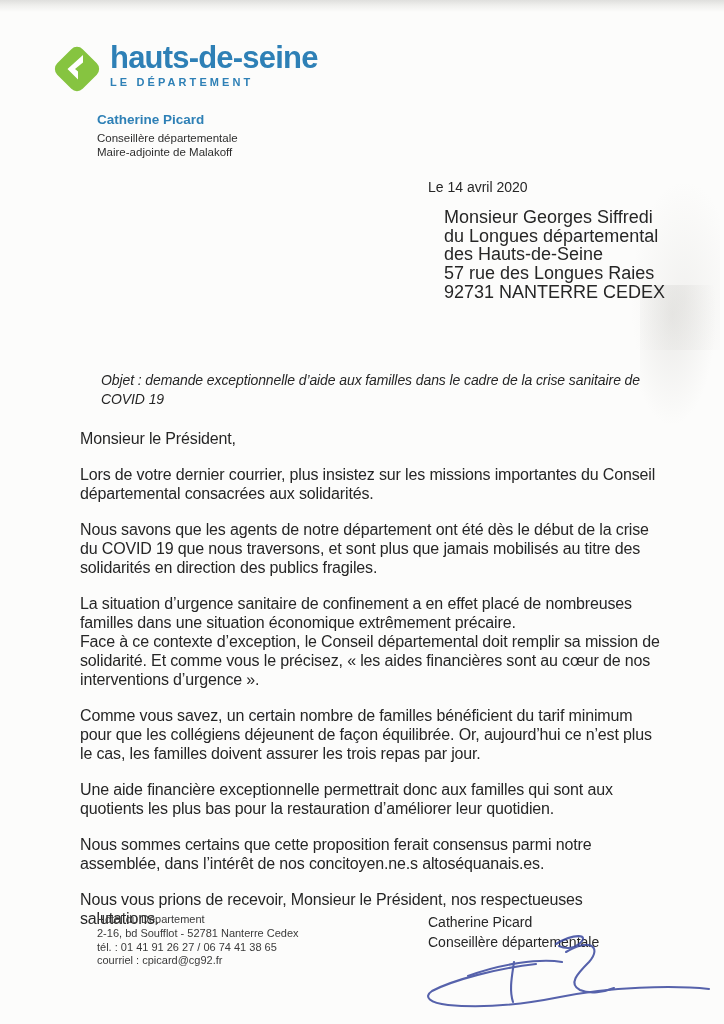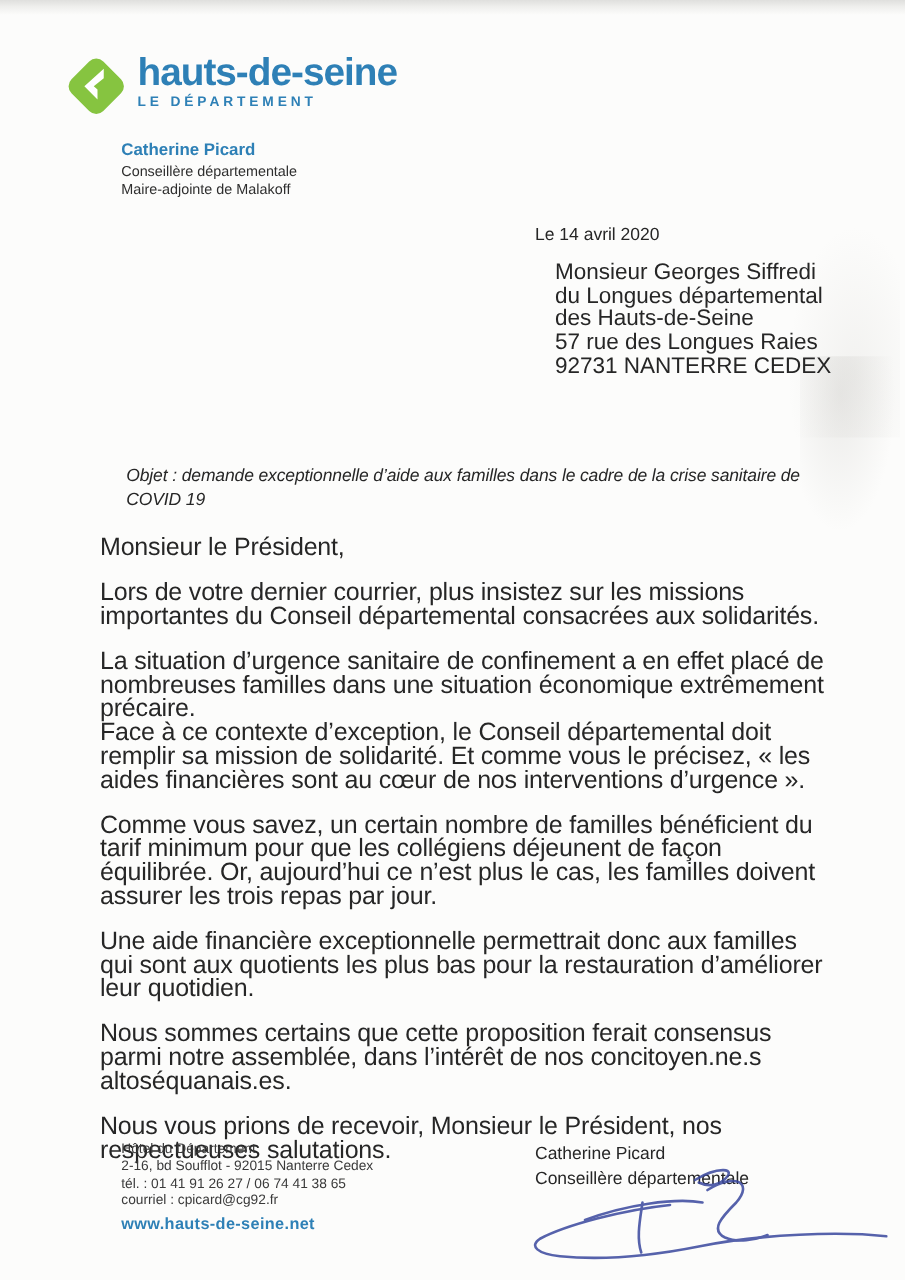--- a/index.html
+++ b/index.html
@@ -48,21 +48,21 @@
   .recipient{position:absolute;left:444px;top:208px;font-size:18px;color:#262626;line-height:18.7px;}
 
   
   .subject{
     position:absolute;left:80px;top:371px;width:590px;
     font-size:14px;font-style:italic;color:#262626;line-height:19px;
     white-space:pre-line;letter-spacing:-0.1px;margin-left:21px;
   }
   .letter-body{
     position:absolute;left:80px;top:429px;width:584px;
-    font-size:20px;color:#262626;line-height:19px;letter-spacing:-0.15px;
+    font-size:16px;color:#262626;line-height:19px;letter-spacing:-0.15px;
   }
   .letter-body p{margin:0 0 17px 0;white-space:pre-line;}
 
   
   .footer{position:absolute;left:97px;top:913px;}
   .footer-line{font-size:11px;color:#3a3a3a;line-height:13.8px;}
   .website{font-size:13px;font-weight:bold;color:#2e80b6;margin-top:3px;letter-spacing:0.3px;}
 
   
   .sig-block{position:absolute;left:428px;top:913px;font-size:14px;color:#262626;line-height:19.5px;}
@@ -104,34 +104,34 @@
     <div>57 rue des Longues Raies</div>
     <div>92731 NANTERRE CEDEX</div>
   </div>
 
   <div class="subject">Objet : demande exceptionnelle d’aide aux familles dans le cadre de la crise sanitaire de
 COVID 19</div>
 
   <div class="letter-body">
     <p>Monsieur le Président,</p>
     <p>Lors de votre dernier courrier, plus insistez sur les missions importantes du Conseil départemental consacrées aux solidarités.</p>
+    <p>Nous savons que les agents de notre département ont été dès le début de la crise du COVID 19 que nous traversons, et sont plus que jamais mobilisés au titre des solidarités en direction des publics fragiles.</p>
     <p>La situation d’urgence sanitaire de confinement a en effet placé de nombreuses familles dans une situation économique extrêmement précaire.
 Face à ce contexte d’exception, le Conseil départemental doit remplir sa mission de solidarité. Et comme vous le précisez, « les aides financières sont au cœur de nos interventions d’urgence ».</p>
     <p>Comme vous savez, un certain nombre de familles bénéficient du tarif minimum pour que les collégiens déjeunent de façon équilibrée. Or, aujourd’hui ce n’est plus le cas, les familles doivent assurer les trois repas par jour.</p>
     <p>Une aide financière exceptionnelle permettrait donc aux familles qui sont aux quotients les plus bas pour la restauration d’améliorer leur quotidien.</p>
     <p>Nous sommes certains que cette proposition ferait consensus parmi notre assemblée, dans l’intérêt de nos concitoyen.ne.s altoséquanais.es.</p>
     <p>Nous vous prions de recevoir, Monsieur le Président, nos respectueuses salutations.</p>
   </div>
 
   <div class="footer">
     <div class="footer-line">Hôtel du Département</div>
-    <div class="footer-line">2-16, bd Soufflot - 92015 Nanterre Cedex</div>
+    <div class="footer-line">2-16, bd Soufflot - 52781 Nanterre Cedex</div>
     <div class="footer-line">tél. : 01 41 91 26 27 / 06 74 41 38 65</div>
     <div class="footer-line">courriel : cpicard@cg92.fr</div>
-    <div class="website">www.hauts-de-seine.net</div>
   </div>
 
   <div class="sig-block">
     <div>Catherine Picard</div>
     <div>Conseillère départementale</div>
   </div>
   <div class="sig-svg">
     <svg width="312" height="94" viewBox="0 0 312 94">
       <g fill="none" stroke="#3a489e" stroke-width="2.1" stroke-linecap="round" opacity="0.85">
         <path d="M148,16 C166,5 183,6 171,16 C165,21 157,21 151,18"></path>

